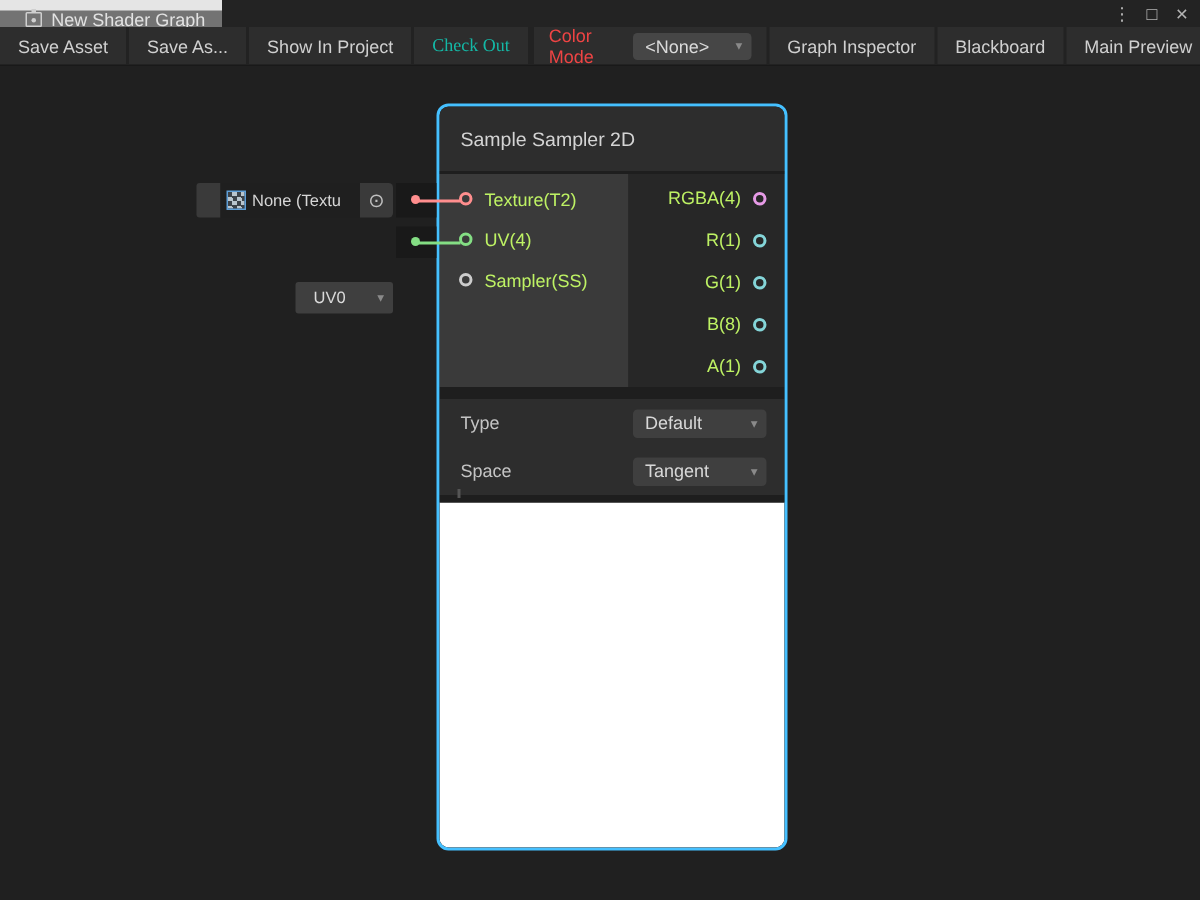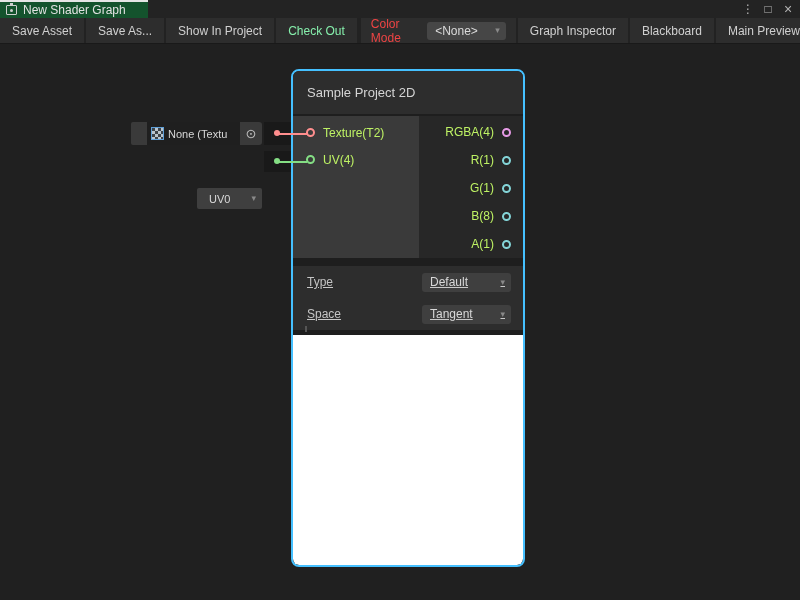--- a/index.html
+++ b/index.html
@@ -6,40 +6,40 @@
   html,body { width:800px; height:600px; overflow:hidden; }
   body {
     font-family:"Liberation Sans","DejaVu Sans",sans-serif;
     background:#202020; color:#c8c8c8; position:relative;
     -webkit-font-smoothing:antialiased;
   }
 
   
   .tabbar { position:absolute; left:0; top:0; width:800px; height:18px;
     background:#232323; display:flex; align-items:stretch; }
-  .tab { width:148px; background:#14532d; border-top:2px solid #e5e5e5;
-    display:flex; align-items:center; padding-left:6px; gap:6px; }
+  .tab { width:148px; background:#737373; border-top:7px solid #e5e5e5;
+    display:flex; align-items:center; padding-left:6px; gap:6px;justify-content:center; }
   .tab-title { font-size:12px; color:#e2e2e2; white-space:nowrap; }
   .tabicon { position:relative; width:11px; height:10px; border:1px solid #cfcfcf;
     border-radius:1px; flex:0 0 auto; }
   .tabicon::before { content:""; position:absolute; left:3px; top:3px; width:3px; height:3px;
     background:#cfcfcf; border-radius:50%; }
   .tabicon::after { content:""; position:absolute; left:3px; top:-3px; width:3px; height:2px;
     background:#cfcfcf; }
   .win-controls { margin-left:auto; display:flex; align-items:center; gap:4px; padding-right:4px; }
   .win-btn { color:#b4b4b4; font-size:12px; width:16px; height:16px; line-height:16px;
     text-align:center; }
   .win-btn.close { font-size:14px; }
 
   
   .toolbar { position:absolute; left:0; top:18px; width:800px; height:26px;
     background:#2d2d2d; border-bottom:1px solid #191919; display:flex; align-items:stretch; }
   .tb-btn { display:flex; align-items:center; padding:0 12px; font-size:12px; color:#d0d0d0;
     border-right:2px solid #222222; white-space:nowrap; }
-  .tb-btn.disabled { color:#86efac; }
+  .tb-btn.disabled { color:#14b8a6;font-family:Liberation Serif, serif; }
   .tb-spacer { flex:1; border-right:2px solid #222222; }
   .tb-colormode { display:flex; align-items:center; gap:8px; padding:0 10px;
     border-right:2px solid #222222; }
   .tb-label { font-size:12px; color:#ef4444; }
   .tb-dropdown { width:97px; height:18px; background:#464646; border-radius:3px;
     display:flex; align-items:center; padding:0 6px 0 8px; }
   .tb-dropdown .val { font-size:12px; color:#dadada; flex:1; }
   .dd-arrow { font-size:9px; color:#8a8a8a; line-height:1; }
 
   
@@ -56,21 +56,21 @@
   .ports-in { width:126px; background:#3a3a3a; padding-top:3px; }
   .ports-out { flex:1; background:#272727; padding-top:2px; }
   .in-row { height:27px; display:flex; align-items:center; padding-left:13px; gap:8px; }
   .out-row { height:28px; display:flex; align-items:center; justify-content:flex-end;
     padding-right:12px; gap:8px; }
   .ring { width:9px; height:9px; border:2px solid #ccc; border-radius:50%;
     background:transparent; flex:0 0 auto; }
   .port-label { font-size:12px; color:#bef264; }
   .node-gap { height:8px; background:#1e1e1e; }
   .settings { height:64px; background:#2d2d2d; }
-  .set-row { height:32px; display:flex; align-items:center; padding:0 12px 0 14px;text-decoration:underline; }
+  .set-row { height:32px; display:flex; align-items:center; padding:0 12px 0 14px; }
   .set-label { font-size:12px; color:#c4c4c4; }
   .set-dd { margin-left:auto; width:89px; height:19px; background:#3f3f3f; border-radius:3px;
     display:flex; align-items:center; padding:0 6px 0 8px; }
   .set-dd .val { font-size:12px; color:#d8d8d8; flex:1; }
   .node-gap2 { height:5px; background:#1e1e1e; position:relative; }
   .preview-tick { position:absolute; left:12px; top:-4px; width:2px; height:6px; background:#555; }
   .node-preview { flex:1; background:#ffffff; border-radius:0 0 6px 6px; }
 
   
   .objfield-row { position:absolute; left:131px; top:78px; height:23px; display:flex; z-index:3; }
@@ -128,32 +128,36 @@
   </div>
   <div class="tb-btn">Graph Inspector</div>
   <div class="tb-btn">Blackboard</div>
   <div class="tb-btn">Main Preview</div>
 </div>
 
 <div class="canvas">
 
   <div class="node">
     <div class="node-header">
-      <span class="node-title">Sample Project 2D</span>
+      <span class="node-title">Sample Sampler 2D</span>
     </div>
 
     <div class="ports">
       <div class="ports-in">
         <div class="in-row">
           <span class="ring" style="border-color: rgb(255, 142, 142);"></span>
           <span class="port-label">Texture(T2)</span>
         </div>
         <div class="in-row">
           <span class="ring" style="border-color: rgb(132, 222, 132);"></span>
           <span class="port-label">UV(4)</span>
+        </div>
+        <div class="in-row">
+          <span class="ring" style="border-color: rgb(204, 204, 204);"></span>
+          <span class="port-label">Sampler(SS)</span>
         </div>
       </div>
       <div class="ports-out">
         <div class="out-row">
           <span class="port-label">RGBA(4)</span>
           <span class="ring" style="border-color: rgb(230, 154, 230);"></span>
         </div>
         <div class="out-row">
           <span class="port-label">R(1)</span>
           <span class="ring" style="border-color: rgb(132, 213, 216);"></span>

